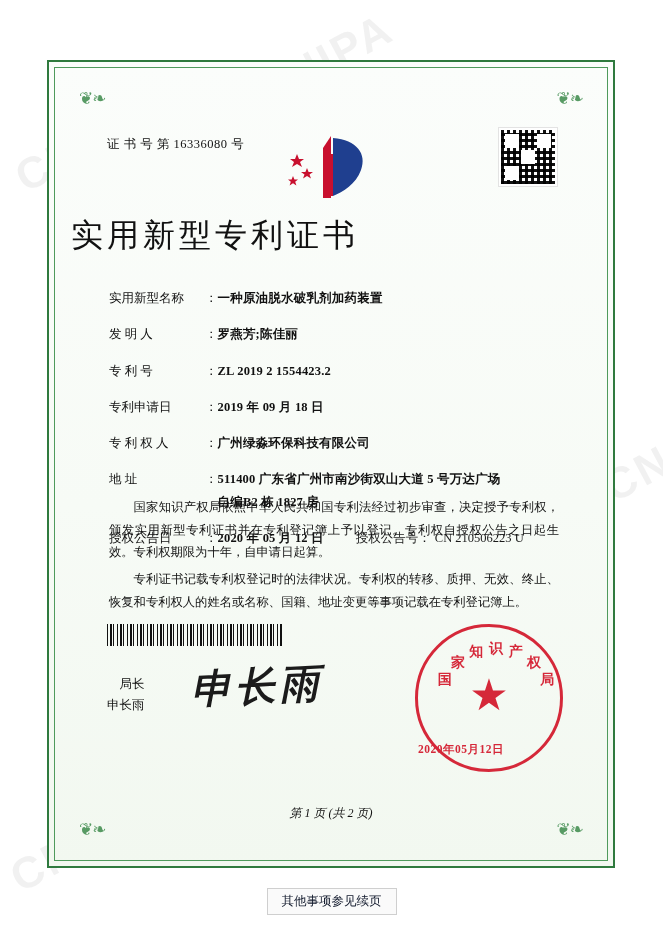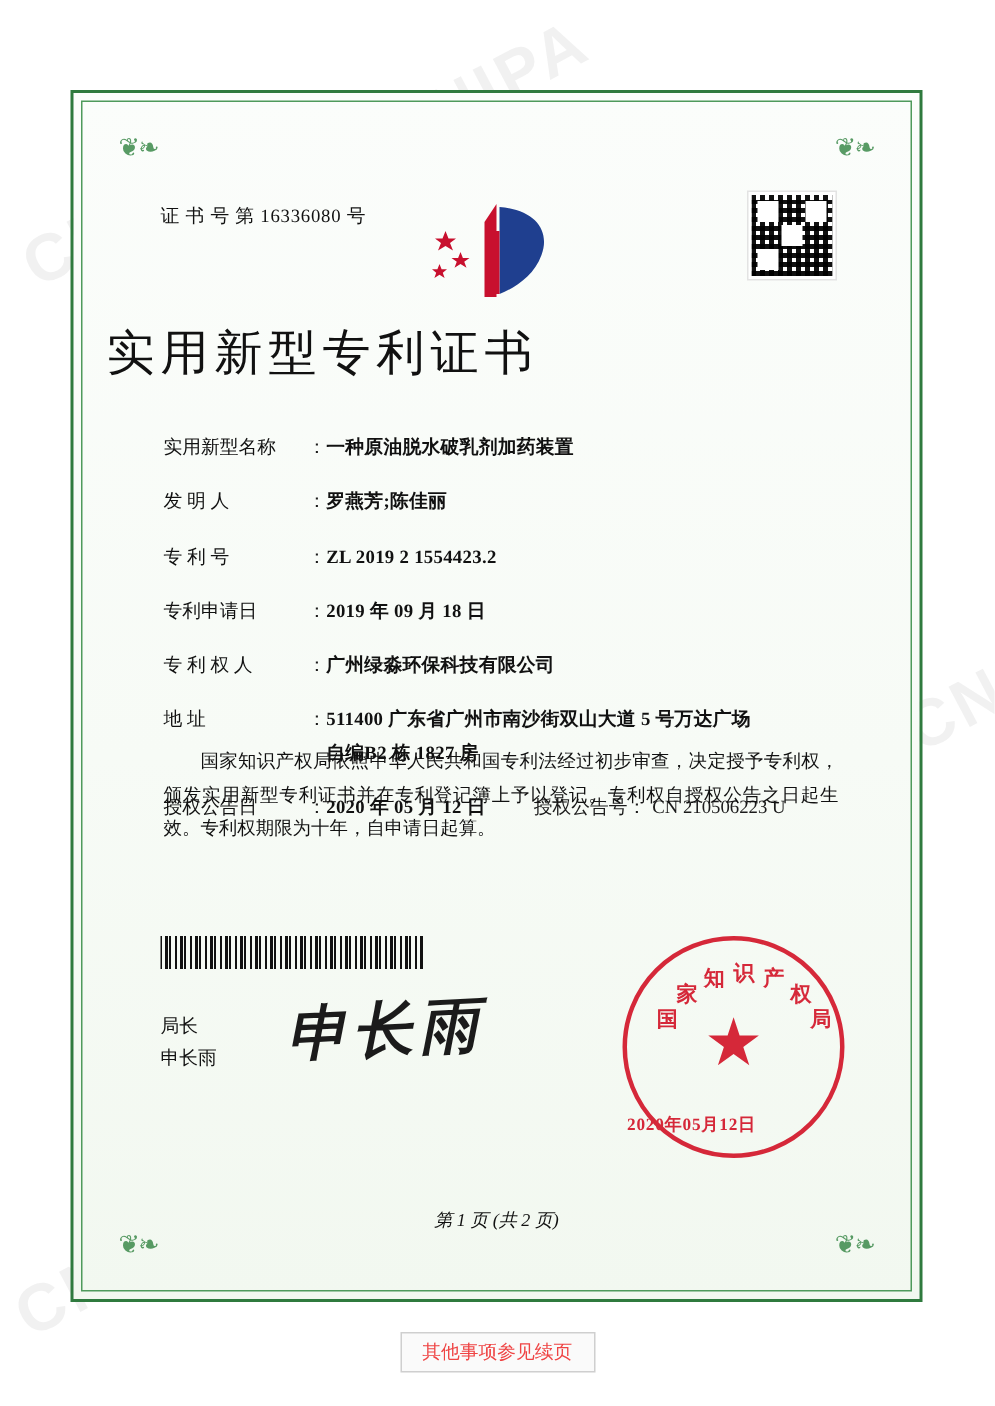--- a/index.html
+++ b/index.html
@@ -196,20 +196,21 @@
   }
 
   
   .sig-block {
     position: absolute;
     left: 36px;
     top: 590px;
     font-size: 12.5px;
     line-height: 1.7;
     color: #111;
+    text-align: right;
   }
   .handwriting {
     position: absolute;
     left: 120px;
     top: 575px;
     font-size: 40px;
     font-family: "Liberation Serif", serif;
     font-style: italic;
     font-weight: 700;
     color: #1b1b1b;
@@ -270,21 +271,21 @@
     font-size: 12px;
     color: #111;
     font-style: italic;
   }
   .footnote {
     position: absolute;
     left: 50%;
     transform: translateX(-50%);
     bottom: 22px;
     font-size: 12.5px;
-    color: #ef4444;
+    color: #0f172a;
     border: 1px solid #cfcfcf;
     background: #fafafa;
     padding: 4px 14px;
     z-index: 2;
     margin-top: 25px;
   }
 </style>
 </head>
 <body>
 
@@ -373,20 +374,21 @@
         <span class="lab">授权公告日</span>
         <span class="colon">：</span>
         <span class="val">2020 年 05 月 12 日</span>
         <span class="val2">授权公告号：</span>
         <span class="val2" style="margin-left:4px">CN 210506223 U</span>
       </div>
     </div>
 
     <div class="paras">
       <p>国家知识产权局依照中华人民共和国专利法经过初步审查，决定授予专利权，颁发实用新型专利证书并在专利登记簿上予以登记。专利权自授权公告之日起生效。专利权期限为十年，自申请日起算。</p>
+      <p>专利证书记载专利权登记时的法律状况。专利权的转移、质押、无效、终止、恢复和专利权人的姓名或名称、国籍、地址变更等事项记载在专利登记簿上。</p>
     </div>
 
     <div class="barcode"></div>
 
     <div class="sig-block">
       <div>局长</div>
       <div>申长雨</div>
     </div>
     <div class="handwriting">申长雨</div>
 

